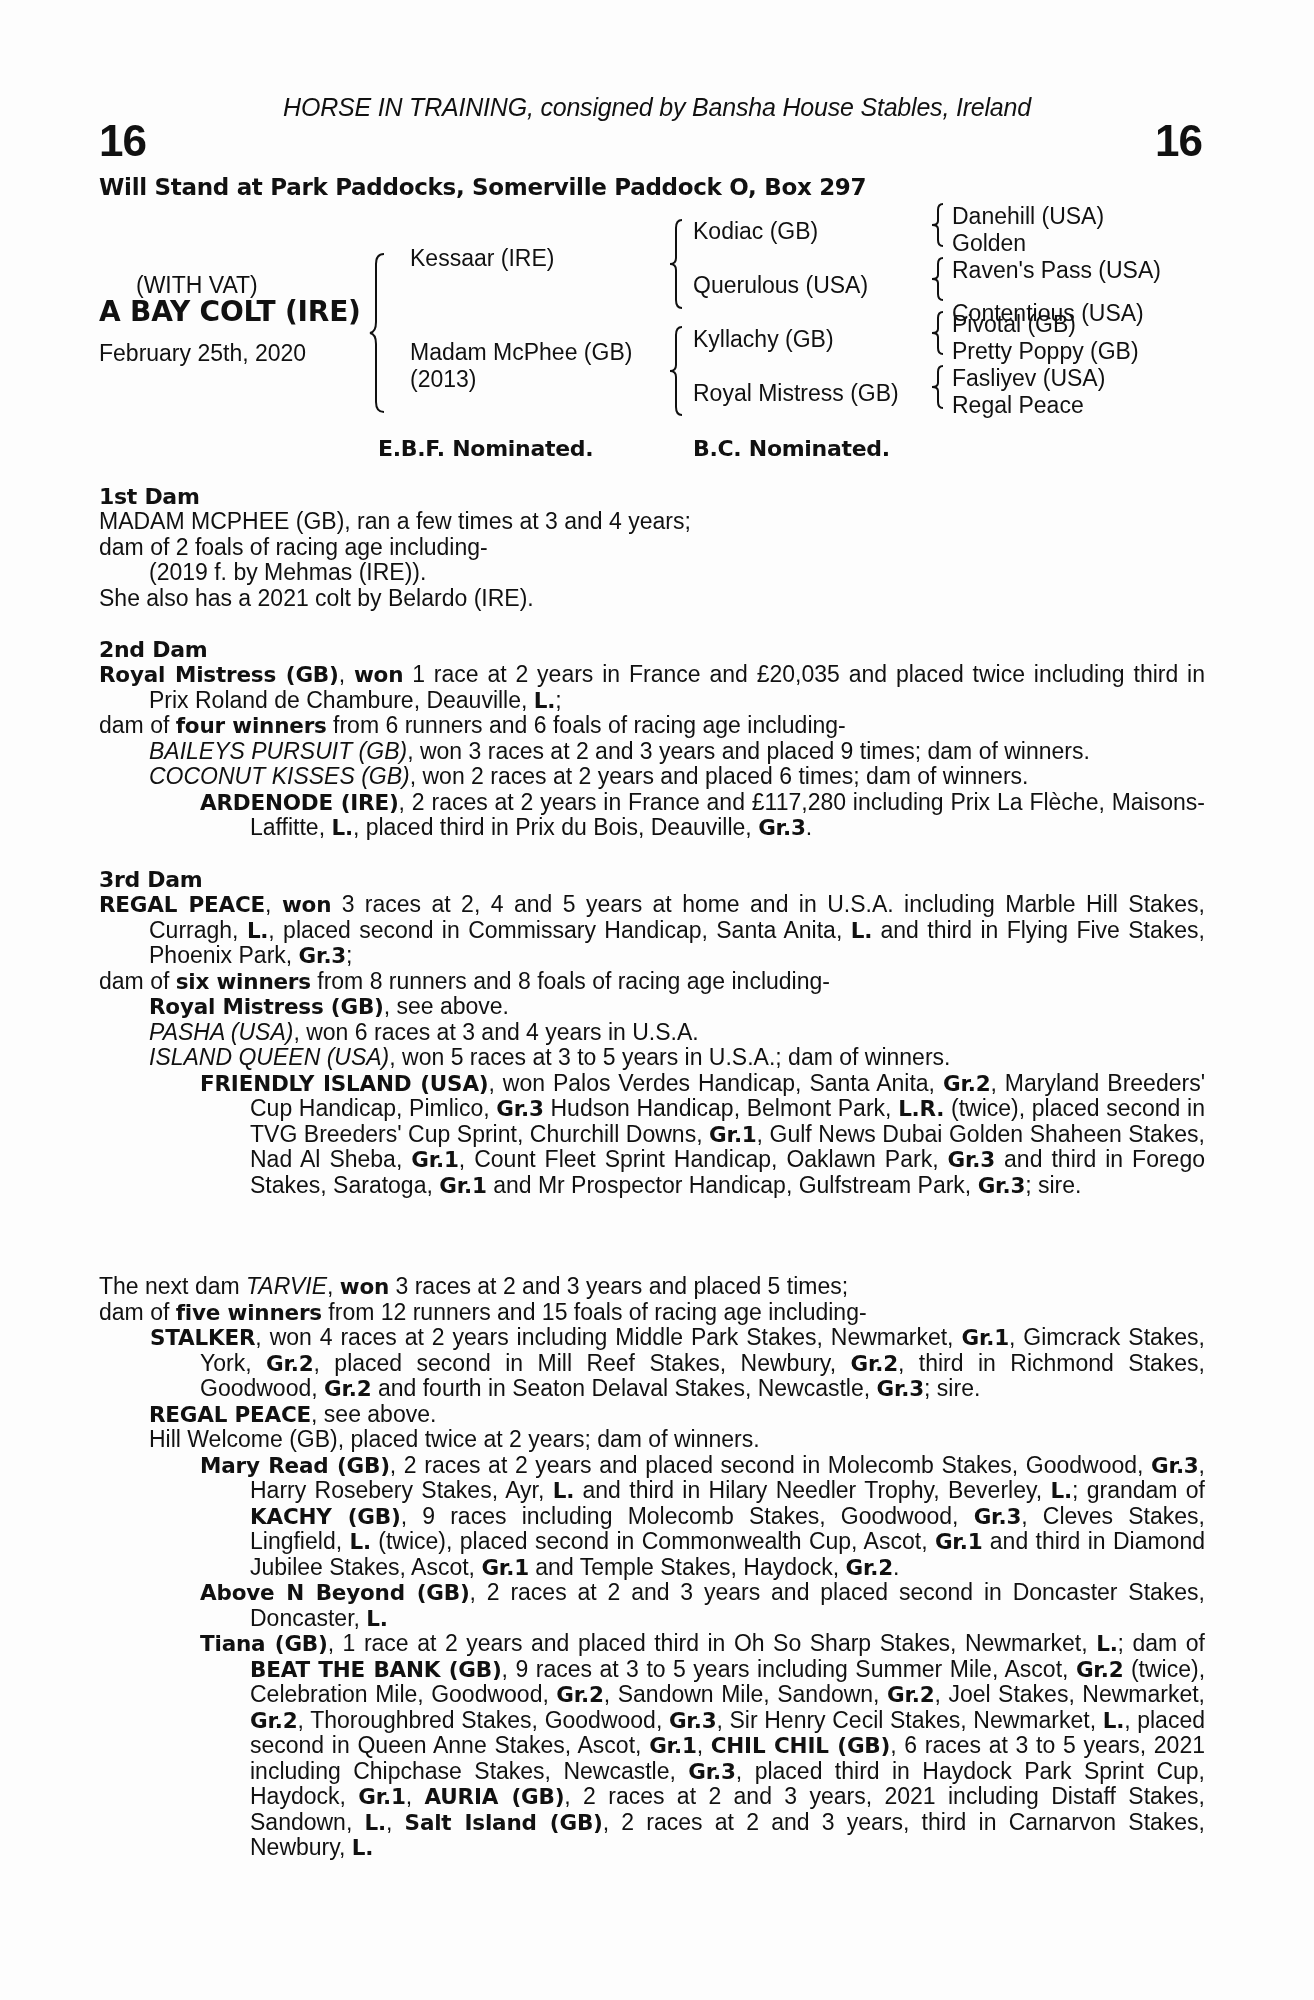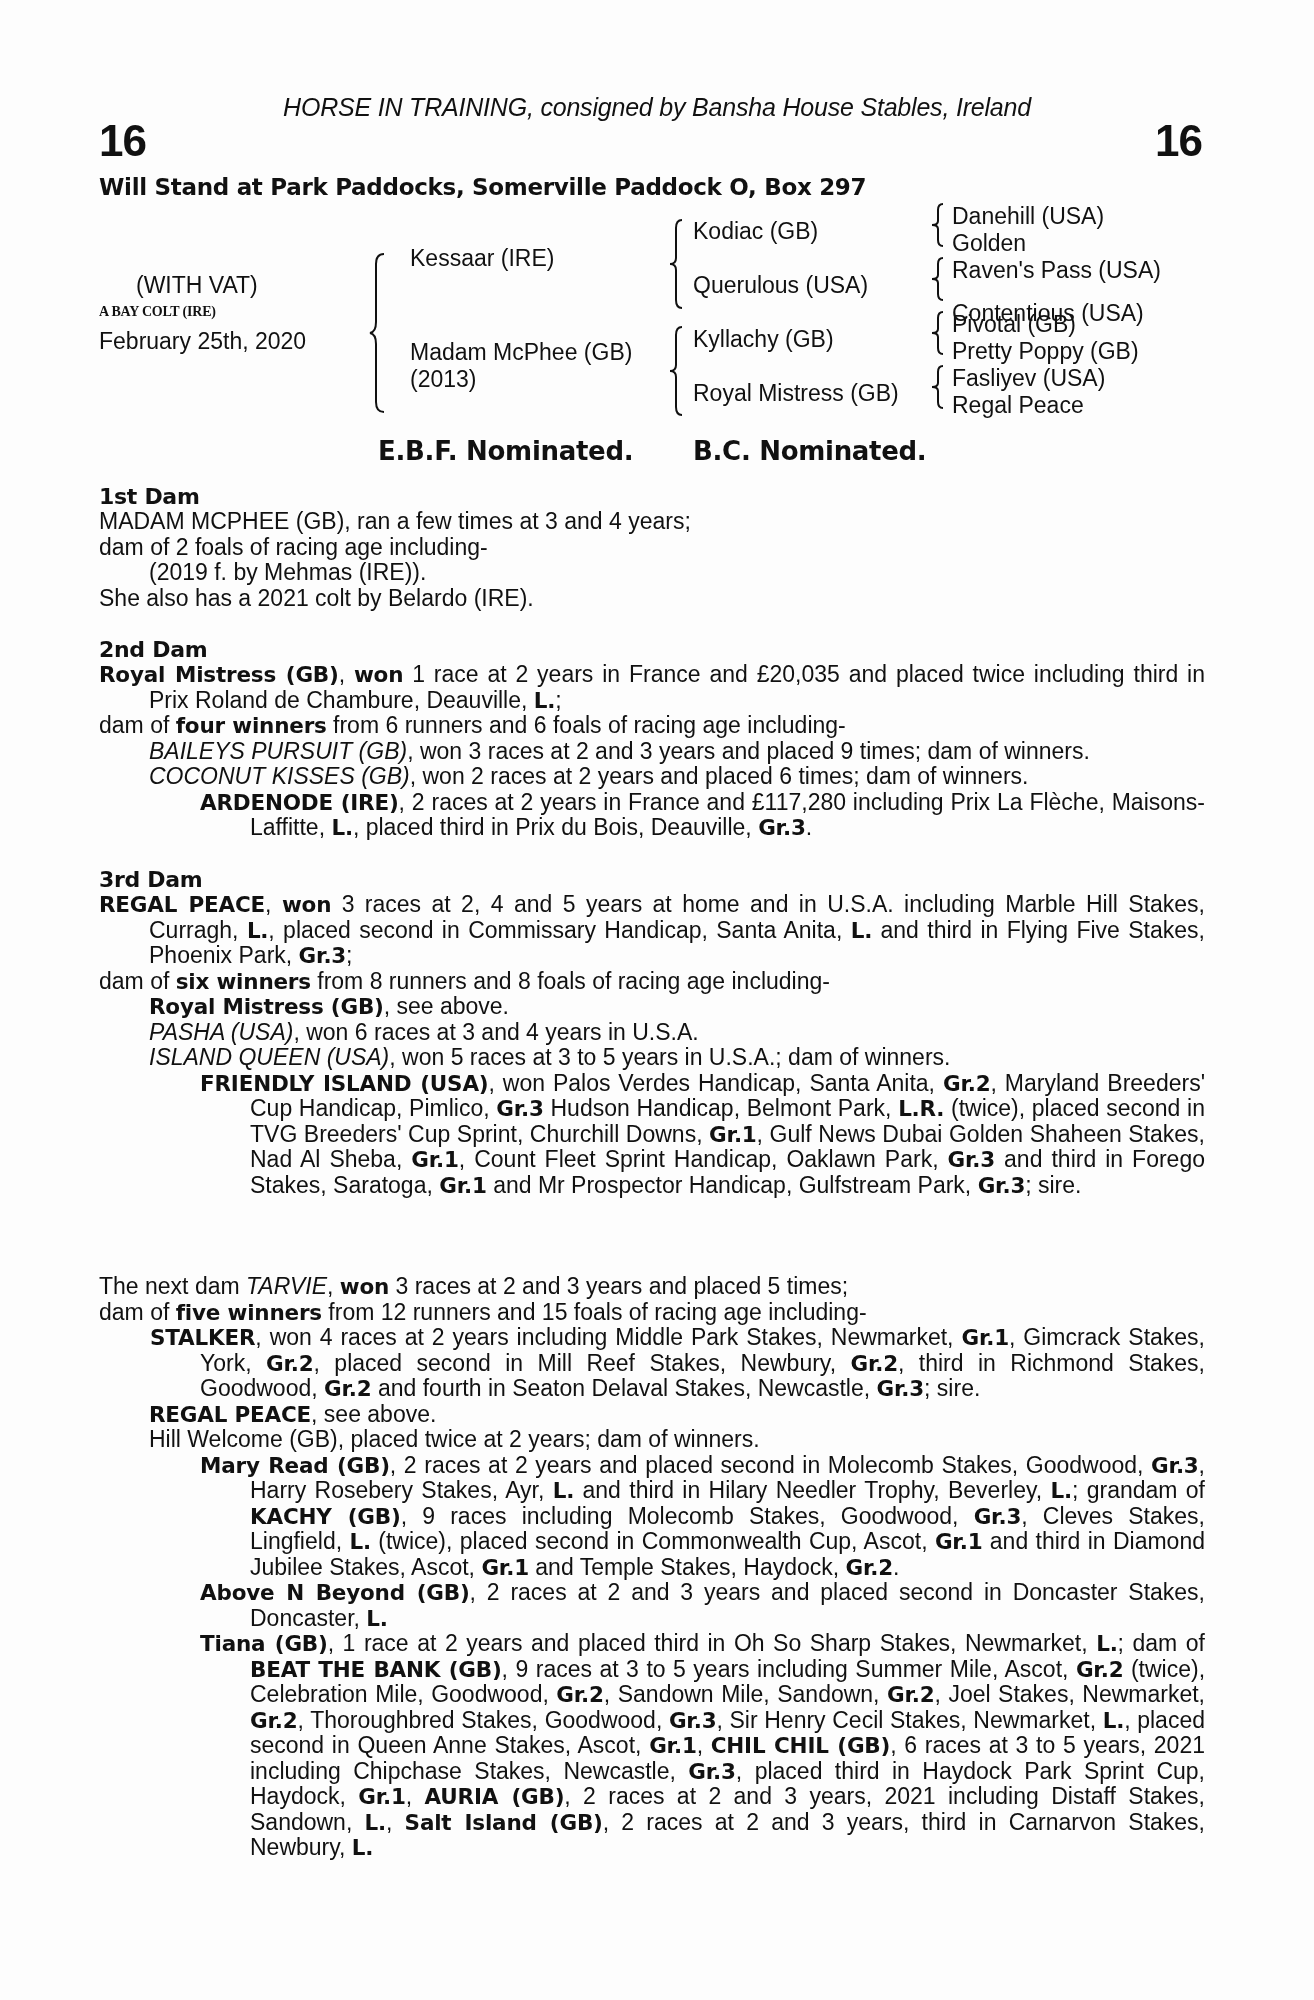--- a/index.html
+++ b/index.html
@@ -18,21 +18,21 @@
   .lot-right { right: 112px; }
   .stand {
     left: 99px; top: 174px; font-size: 23px; font-weight: 900;
     font-family: "DejaVu Sans", sans-serif; letter-spacing: -0.3px;
   }
   .ped-text { font-size: 23px; line-height: 27px; white-space: nowrap; }
   .bold-heavy { font-weight: 900; font-family: "DejaVu Sans", sans-serif; letter-spacing: -0.2px; }
   .brace { position: absolute; }
   .brace svg { display: block; }
   .nominated {
-    font-family: "DejaVu Sans", sans-serif; font-weight: 900; font-size: 26px; letter-spacing: -0.3px;
+    font-family: "DejaVu Sans", sans-serif; font-weight: 900; font-size: 22px; letter-spacing: -0.3px;
   }
 
   
   .body-col { position: absolute; left: 99px; width: 1106px; }
   .sec-head {
     font-family: "DejaVu Sans", sans-serif; font-weight: 900; font-size: 22px;
     letter-spacing: -0.3px; line-height: 25px;
   }
   .p {
     font-size: 23px; line-height: 25.5px; margin: 0;
@@ -47,22 +47,22 @@
 </style>
 </head>
 <body>
 
 <div class="abs consignor">HORSE IN TRAINING, consigned by Bansha House Stables, Ireland</div>
 <div class="abs lotnum lot-left">16</div>
 <div class="abs lotnum lot-right">16</div>
 <div class="abs stand">Will Stand at Park Paddocks, Somerville Paddock O, Box 297</div>
 
 <div class="abs ped-text" style="left:99px; top:272px;margin-left:37px;">(WITH VAT)</div>
-<div class="abs ped-text bold-heavy" style="left:99px; top:298px; font-size:14px;font-family:Liberation Serif, serif;">A BAY COLT (IRE)</div>
-<div class="abs ped-text" style="left:99px; top:328px;text-align:center;">February 25th, 2020</div>
+<div class="abs ped-text bold-heavy" style="left:99px; top:298px; font-size:28px;">A BAY COLT (IRE)</div>
+<div class="abs ped-text" style="left:99px; top:340px;text-align:center;">February 25th, 2020</div>
 
 <div class="brace" style="left:368px; top:252px;">
   <svg width="24" height="162" viewBox="0 0 24 162">
       <path d="M16 2 Q8 2 8 12 L8 70 Q8 80 2 81 Q8 82 8 92 L8 150 Q8 160 16 160" fill="none" stroke="#111" stroke-width="2"></path>
     </svg>
 </div>
 <div class="abs ped-text" style="left:410px; top:245px;">Kessaar (IRE)</div>
 <div class="abs ped-text" style="left:410px; top:339px;">Madam McPhee (GB)</div>
 <div class="abs ped-text" style="left:410px; top:366px;">(2013)</div>
 

